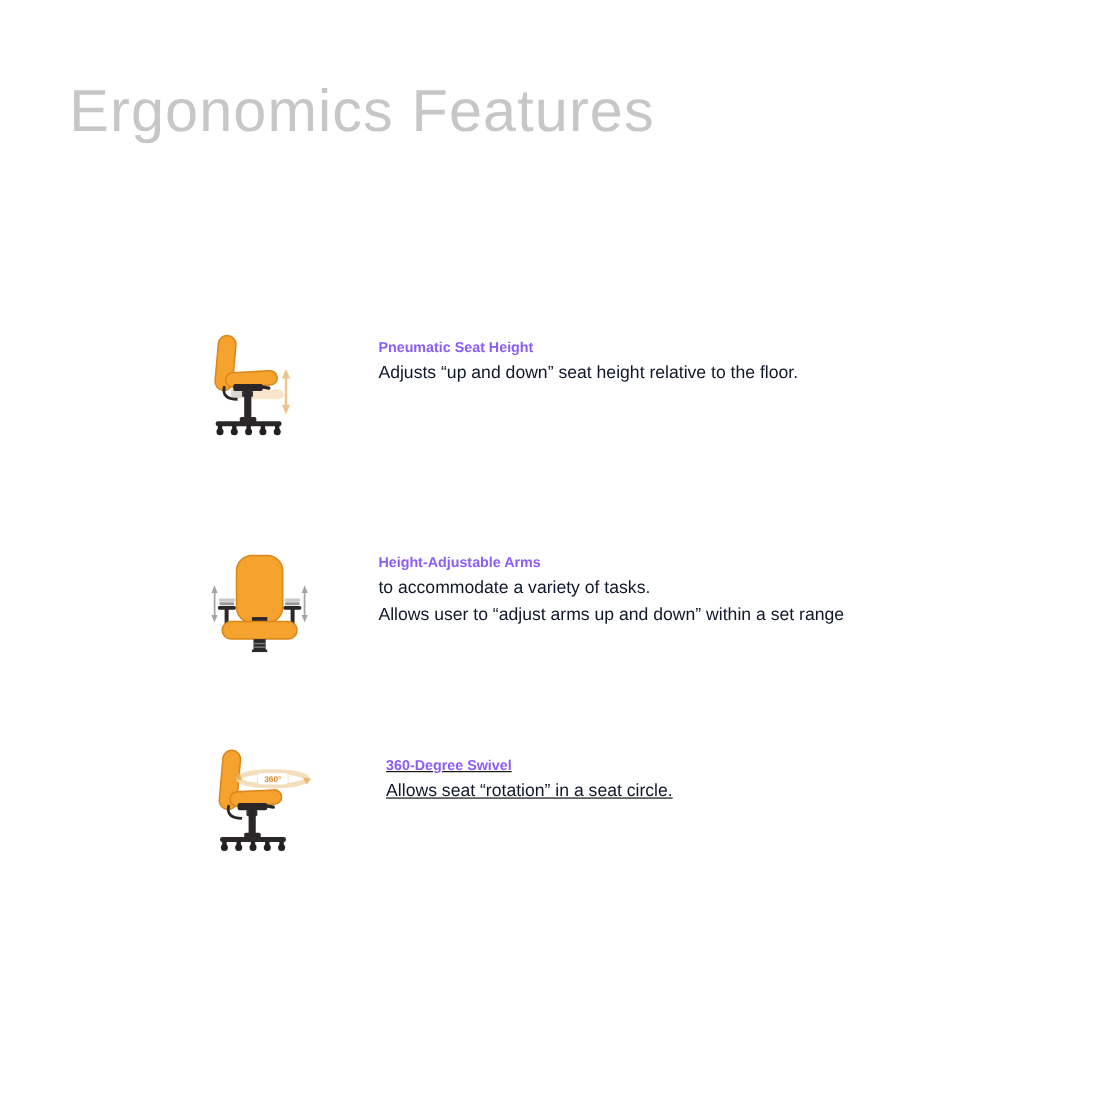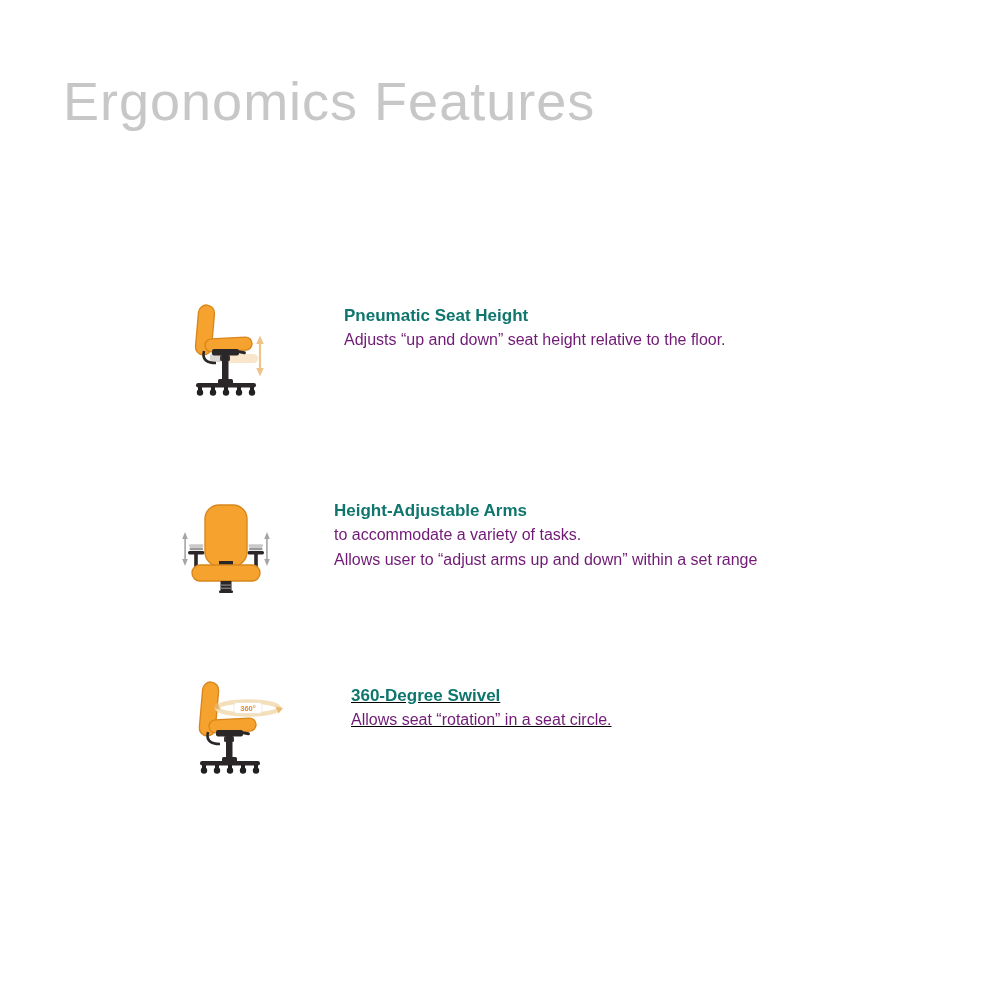--- a/index.html
+++ b/index.html
@@ -24,38 +24,38 @@
     font-weight: 300;
     letter-spacing: 1px;
     color: #C7C7C7;
     white-space: nowrap;
   }
   .feature { position: absolute; }
   .feature-icon { position: absolute; left: 0; top: 0; }
   .feature-text { position: absolute; }
   .feature-title {
     margin: 0;
-    font-size: 17px;
+    font-size: 13px;
     font-weight: 700;
-    color: #0f766e;
+    color: #8b5cf6;
     line-height: 24px;
     white-space: nowrap;
   }
   .desc-line {
     margin: 0;
     font-size: 16px;
     font-weight: 400;
-    color: #701a75;
+    color: #0f172a;
     line-height: 24.5px;
     white-space: nowrap;
   }
   
   #feature-1 { left: 190px; top: 303px; width: 700px; height: 100px; }
   #feature-1 .feature-text { left: 154px; top: 1px; }
-  #feature-2 { left: 181px; top: 501px; width: 700px; height: 100px; }
+  #feature-2 { left: 191px; top: 501px; width: 700px; height: 100px; }
   #feature-2 .feature-text { left: 153px; top: -2px; }
   #feature-3 { left: 193px; top: 678px; width: 700px; height: 105px; }
   #feature-3 .feature-text { left: 158px; top: 6px; text-decoration: underline; }
 </style>
 </head>
 <body>
 
 <div class="canvas">
 
   <h1 class="page-title">Ergonomics Features</h1>

